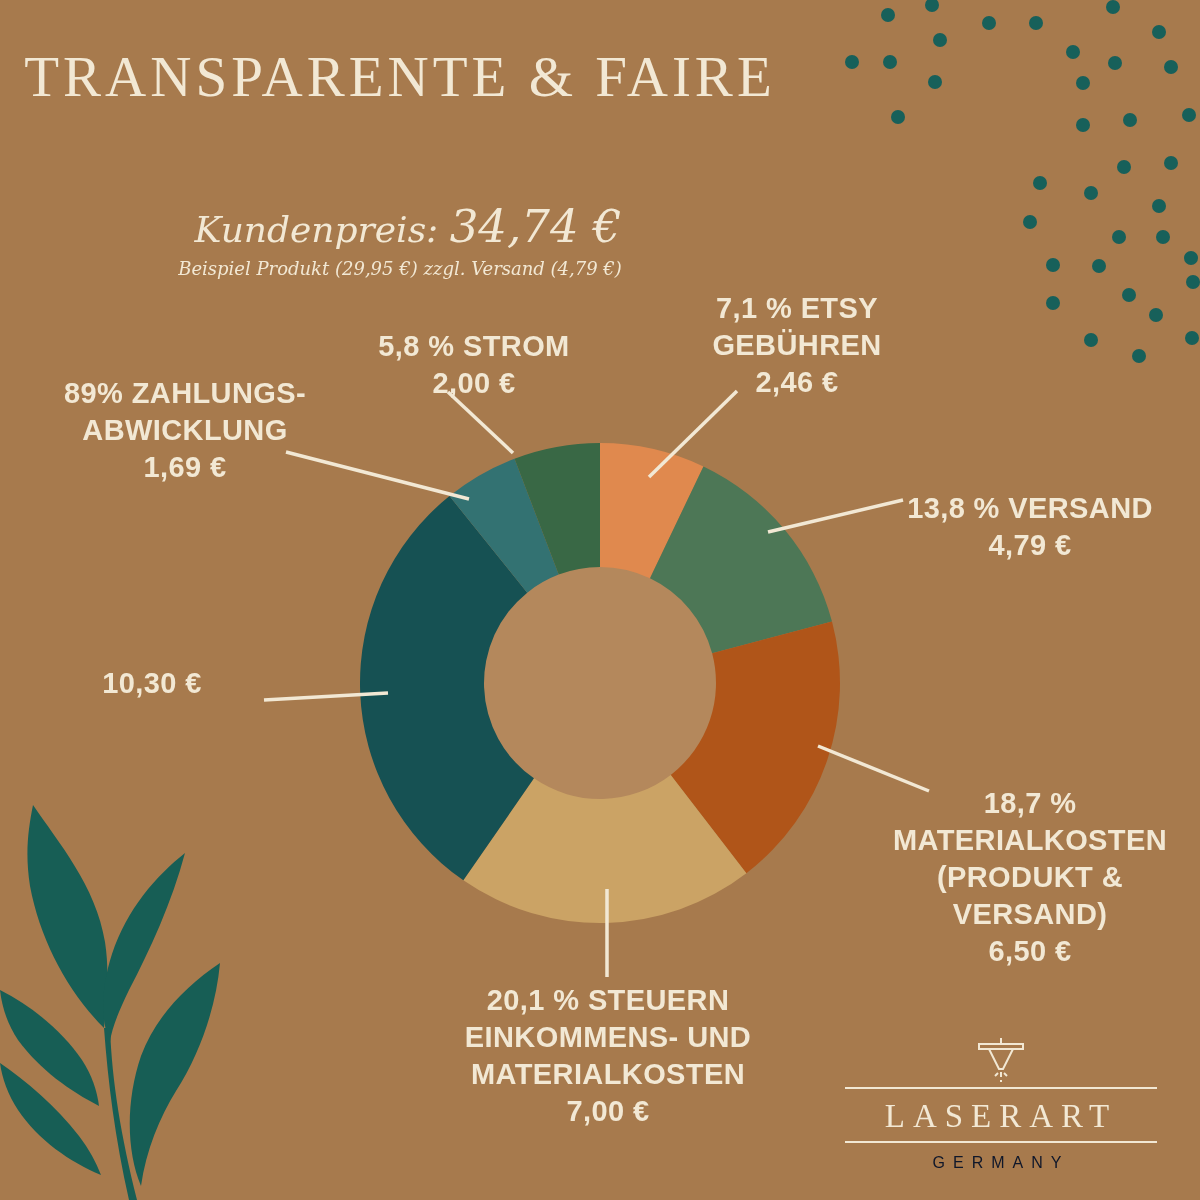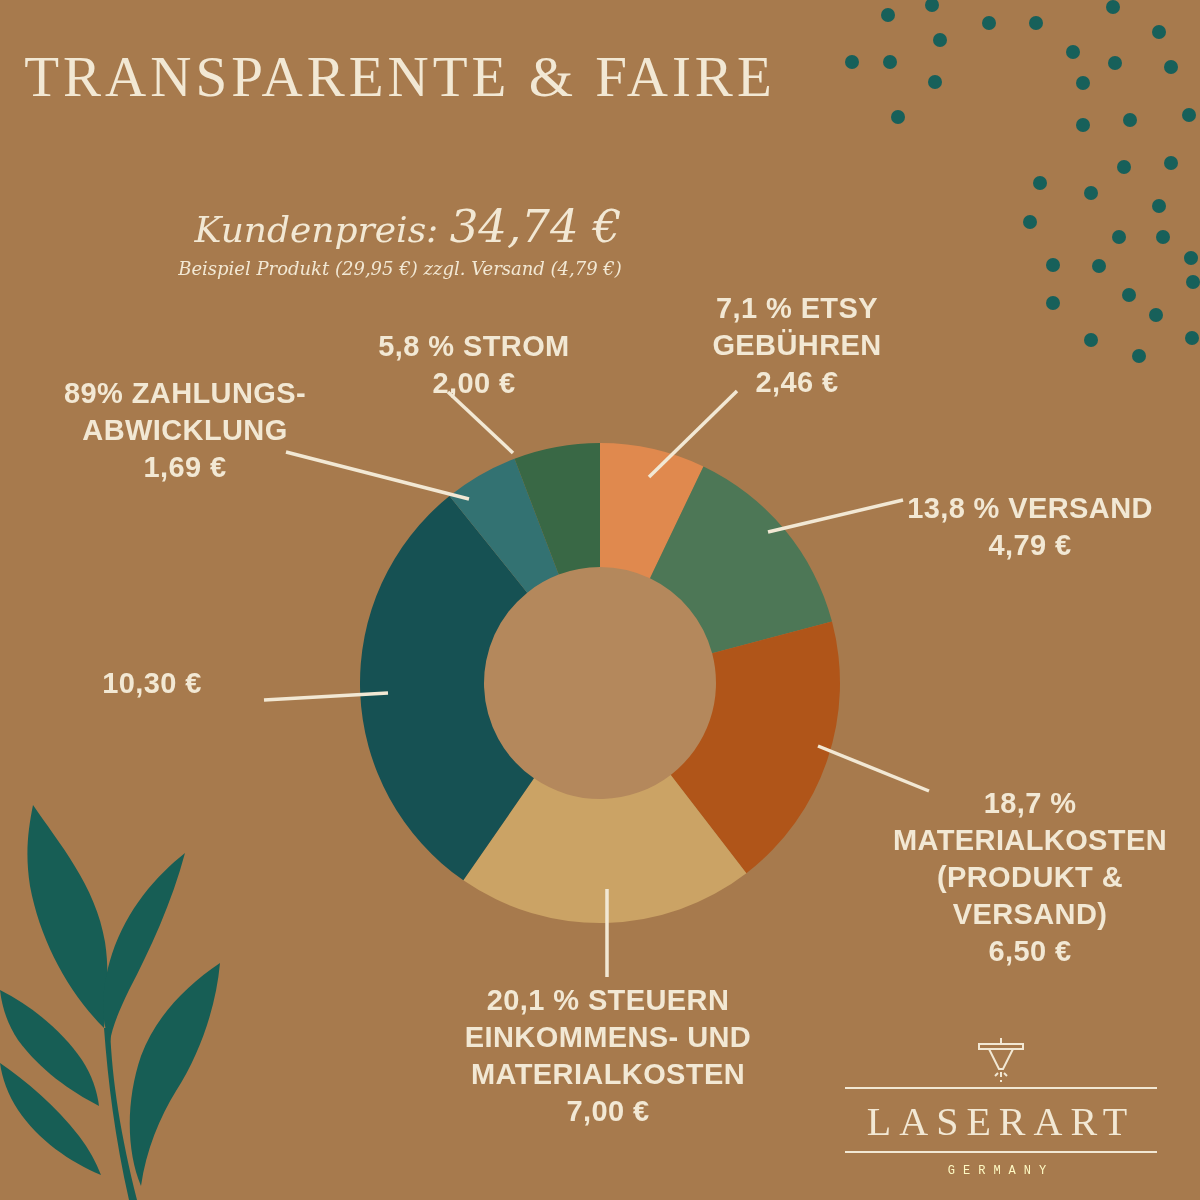--- a/index.html
+++ b/index.html
@@ -46,26 +46,26 @@
   .lbl-6{left:324px;top:328px;width:300px;}   
 
   
   .dot{position:absolute;border-radius:50%;}
   #plant-svg{position:absolute;left:0;top:790px;}
 
   
   .logo{position:absolute;left:845px;top:1038px;width:312px;text-align:center;}
   .logo .rule{height:0;border-top:2px solid #f2e8d4;margin:0;}
   .logo .brand{
-    font-family:"Liberation Serif", serif;font-size:40px;letter-spacing:8px;
+    font-family:"Liberation Serif", serif;font-size:33px;letter-spacing:8px;
     color:#f2e8d4;padding:9px 0 6px 0;
   }
   .logo .country{
-    font-family:Liberation Mono, monospace;font-size:12px;letter-spacing:8px;
-    color:#fef9c3;padding-top:11px;
+    font-family:Liberation Sans, sans-serif;font-size:16px;letter-spacing:8px;
+    color:#0f172a;padding-top:11px;
   }
   .logo svg{display:block;margin:0 auto 3px auto;}
 </style>
 </head>
 <body>
 
 <div class="title">
   <div>TRANSPARENTE &amp; FAIRE</div>
 </div>
 

